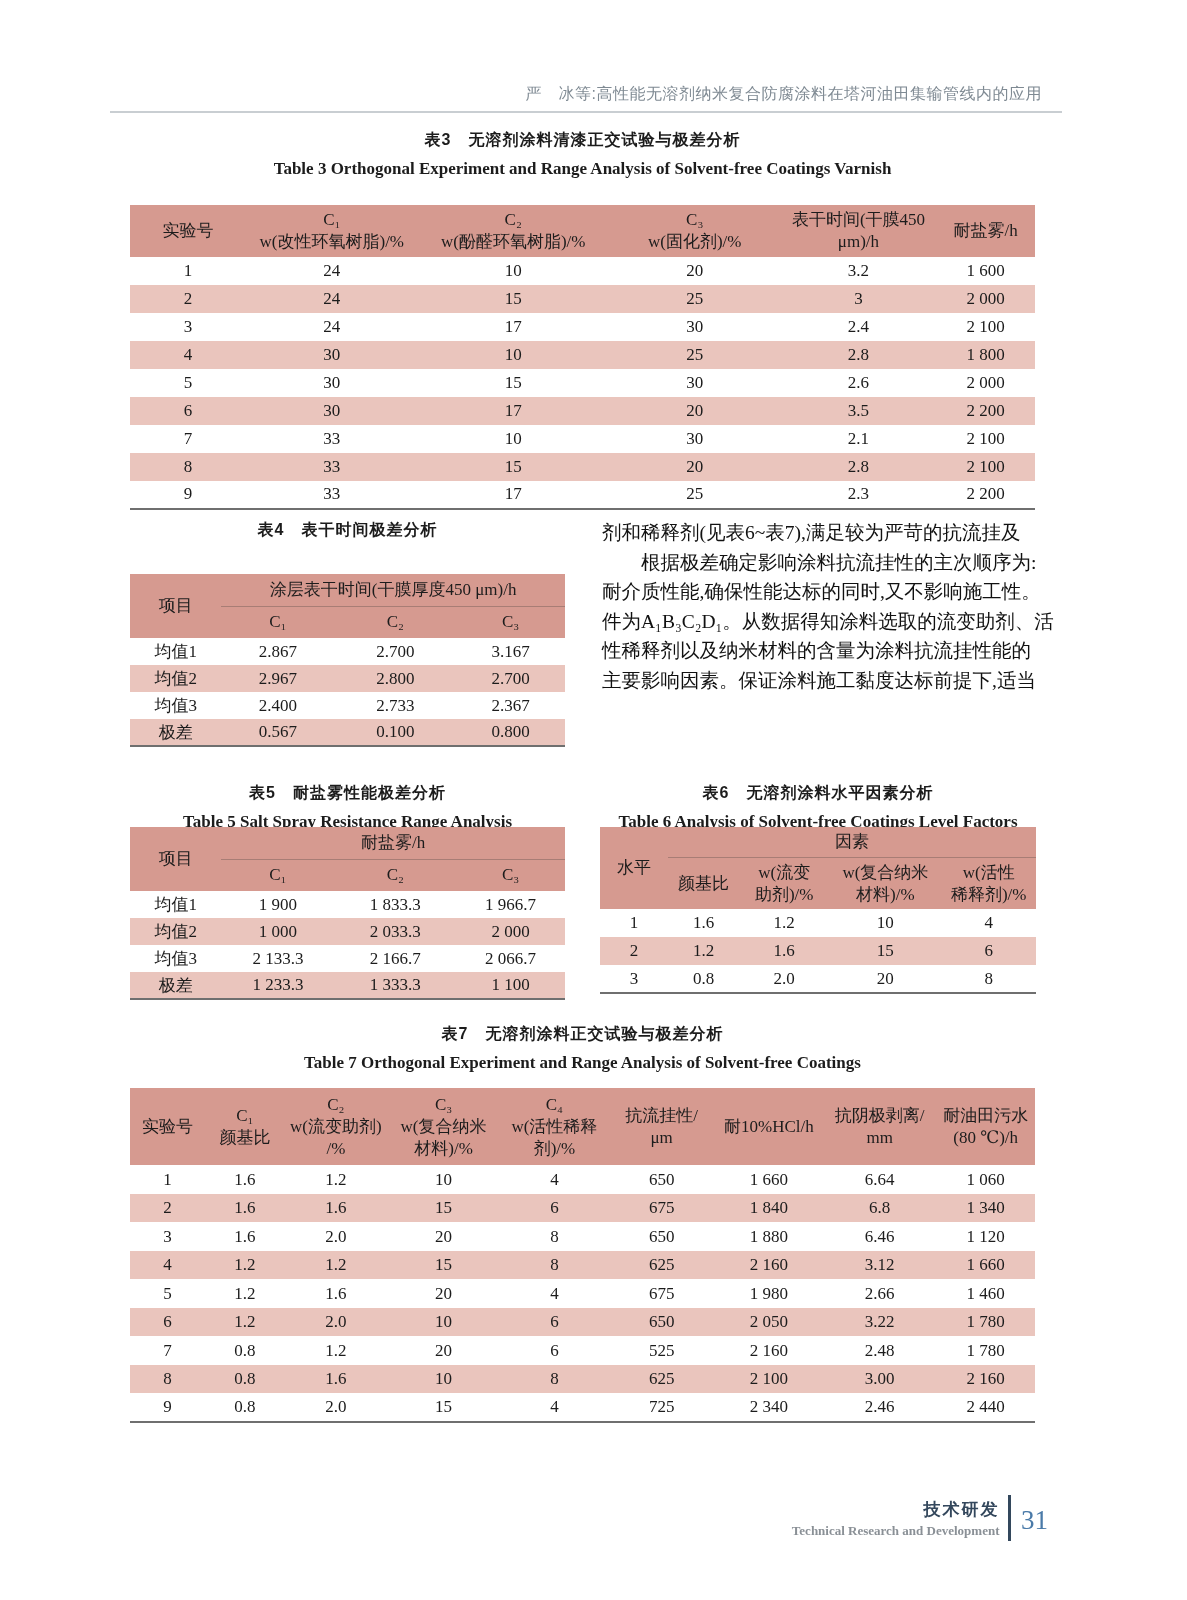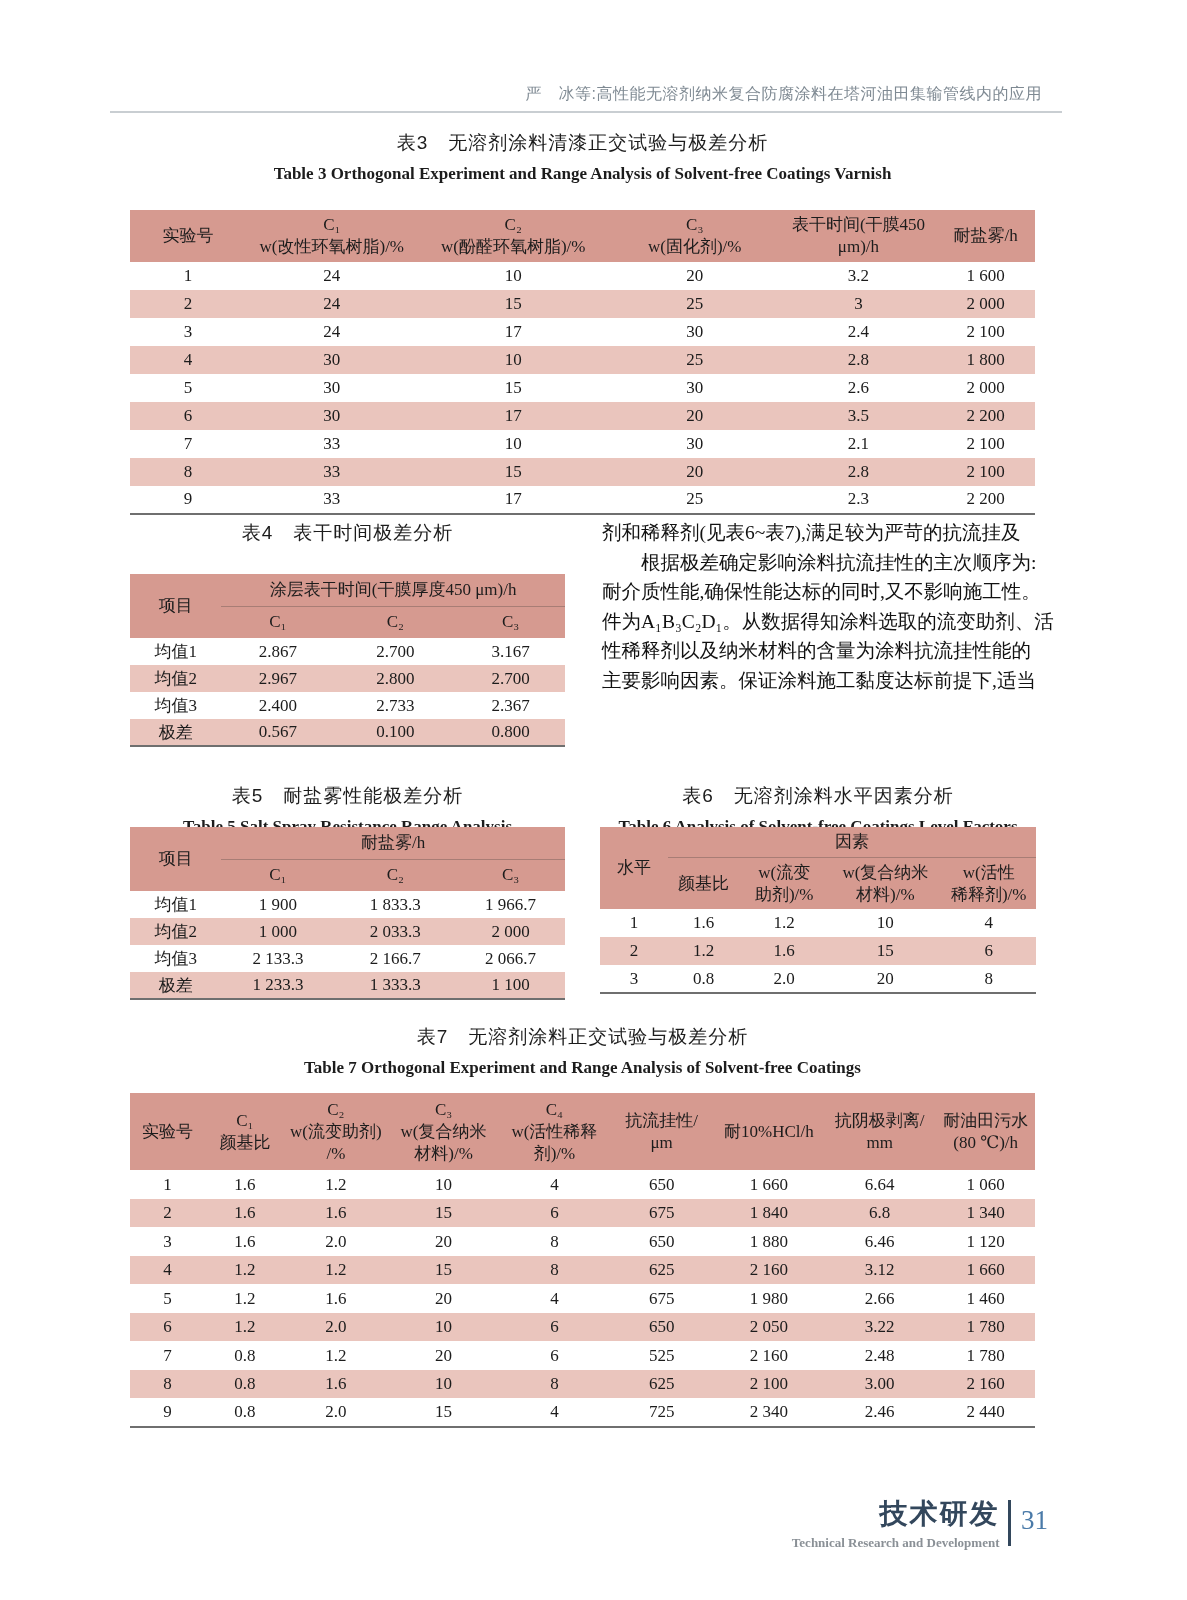--- a/index.html
+++ b/index.html
@@ -13,21 +13,21 @@
     --navy:#33475c;
   }
   *{margin:0;padding:0;box-sizing:border-box;}
   body{background:#ffffff;font-family:"Liberation Serif","DejaVu Serif",serif;color:var(--ink);}
   .page{position:relative;width:1187px;height:1600px;background:#fff;overflow:hidden;}
 
   .runhead{position:absolute;top:84px;left:110px;width:932px;text-align:right;
     font-size:16px;color:var(--runhead-gray);font-family:"Liberation Sans","DejaVu Sans",sans-serif;letter-spacing:.5px;}
   .runhead-rule{position:absolute;top:111px;left:110px;width:952px;height:2px;background:var(--rule-gray);}
 
-  .cap-cn{font-family:"Liberation Sans","DejaVu Sans",sans-serif;font-weight:normal;font-size:19px;text-align:center;letter-spacing:1px;}
+  .cap-cn{font-family:"Liberation Sans","DejaVu Sans",sans-serif;font-weight:bold;font-size:16px;text-align:center;letter-spacing:1px;}
   .cap-en{font-family:"Liberation Serif","DejaVu Serif",serif;font-weight:bold;font-size:17px;text-align:center;margin-top:8px;}
 
   table{border-collapse:collapse;table-layout:fixed;width:100%;border-bottom:2px solid var(--table-bottom);}
   th{background:var(--header-pink);font-weight:normal;white-space:pre-line;text-align:center;
      vertical-align:middle;font-size:17px;line-height:1.28;padding:4px 2px;}
   td{text-align:center;font-size:17px;padding:0 2px;}
   tbody tr:nth-child(even){background:var(--stripe-pink);}
   .span-h{border-bottom:1.5px solid #a87d75;}
 
   .t3-wrap{position:absolute;top:130px;left:130px;width:905px;}
@@ -48,21 +48,21 @@
   .para{position:absolute;top:518px;left:602px;width:442px;font-size:19.5px;line-height:29.5px;color:#111;}
   .para div{white-space:nowrap;}
 
   .t7-wrap{position:absolute;top:1024px;left:130px;width:905px;}
   .t7-wrap table{margin-top:15px;}
   .t7-wrap th{padding:6px 2px;}
   .t7-wrap tbody td{height:28.5px;}
 
   .footer{position:absolute;top:1495px;left:0;width:1048px;display:flex;justify-content:flex-end;align-items:center;}
   .footer-text{text-align:right;}
-  .footer-cn{font-family:"Liberation Sans","DejaVu Sans",sans-serif;font-weight:bold;font-size:28px;color:var(--navy);letter-spacing:2px;}
+  .footer-cn{font-family:"Liberation Sans","DejaVu Sans",sans-serif;font-weight:bold;font-size:17px;color:var(--navy);letter-spacing:2px;}
   .footer-en{font-family:"Liberation Serif","DejaVu Serif",serif;font-weight:bold;font-size:13px;color:#8a9096;margin-top:2px;}
   .footer-bar{width:3.5px;height:46px;background:var(--navy);margin:0 10px 0 8px;}
   .footer-num{font-size:27px;color:var(--blue);align-self:flex-start;margin-top:10px;}
 </style>
 </head>
 <body>
 
 <div class="page">
 
   <div class="runhead">严　冰等:高性能无溶剂纳米复合防腐涂料在塔河油田集输管线内的应用</div>

